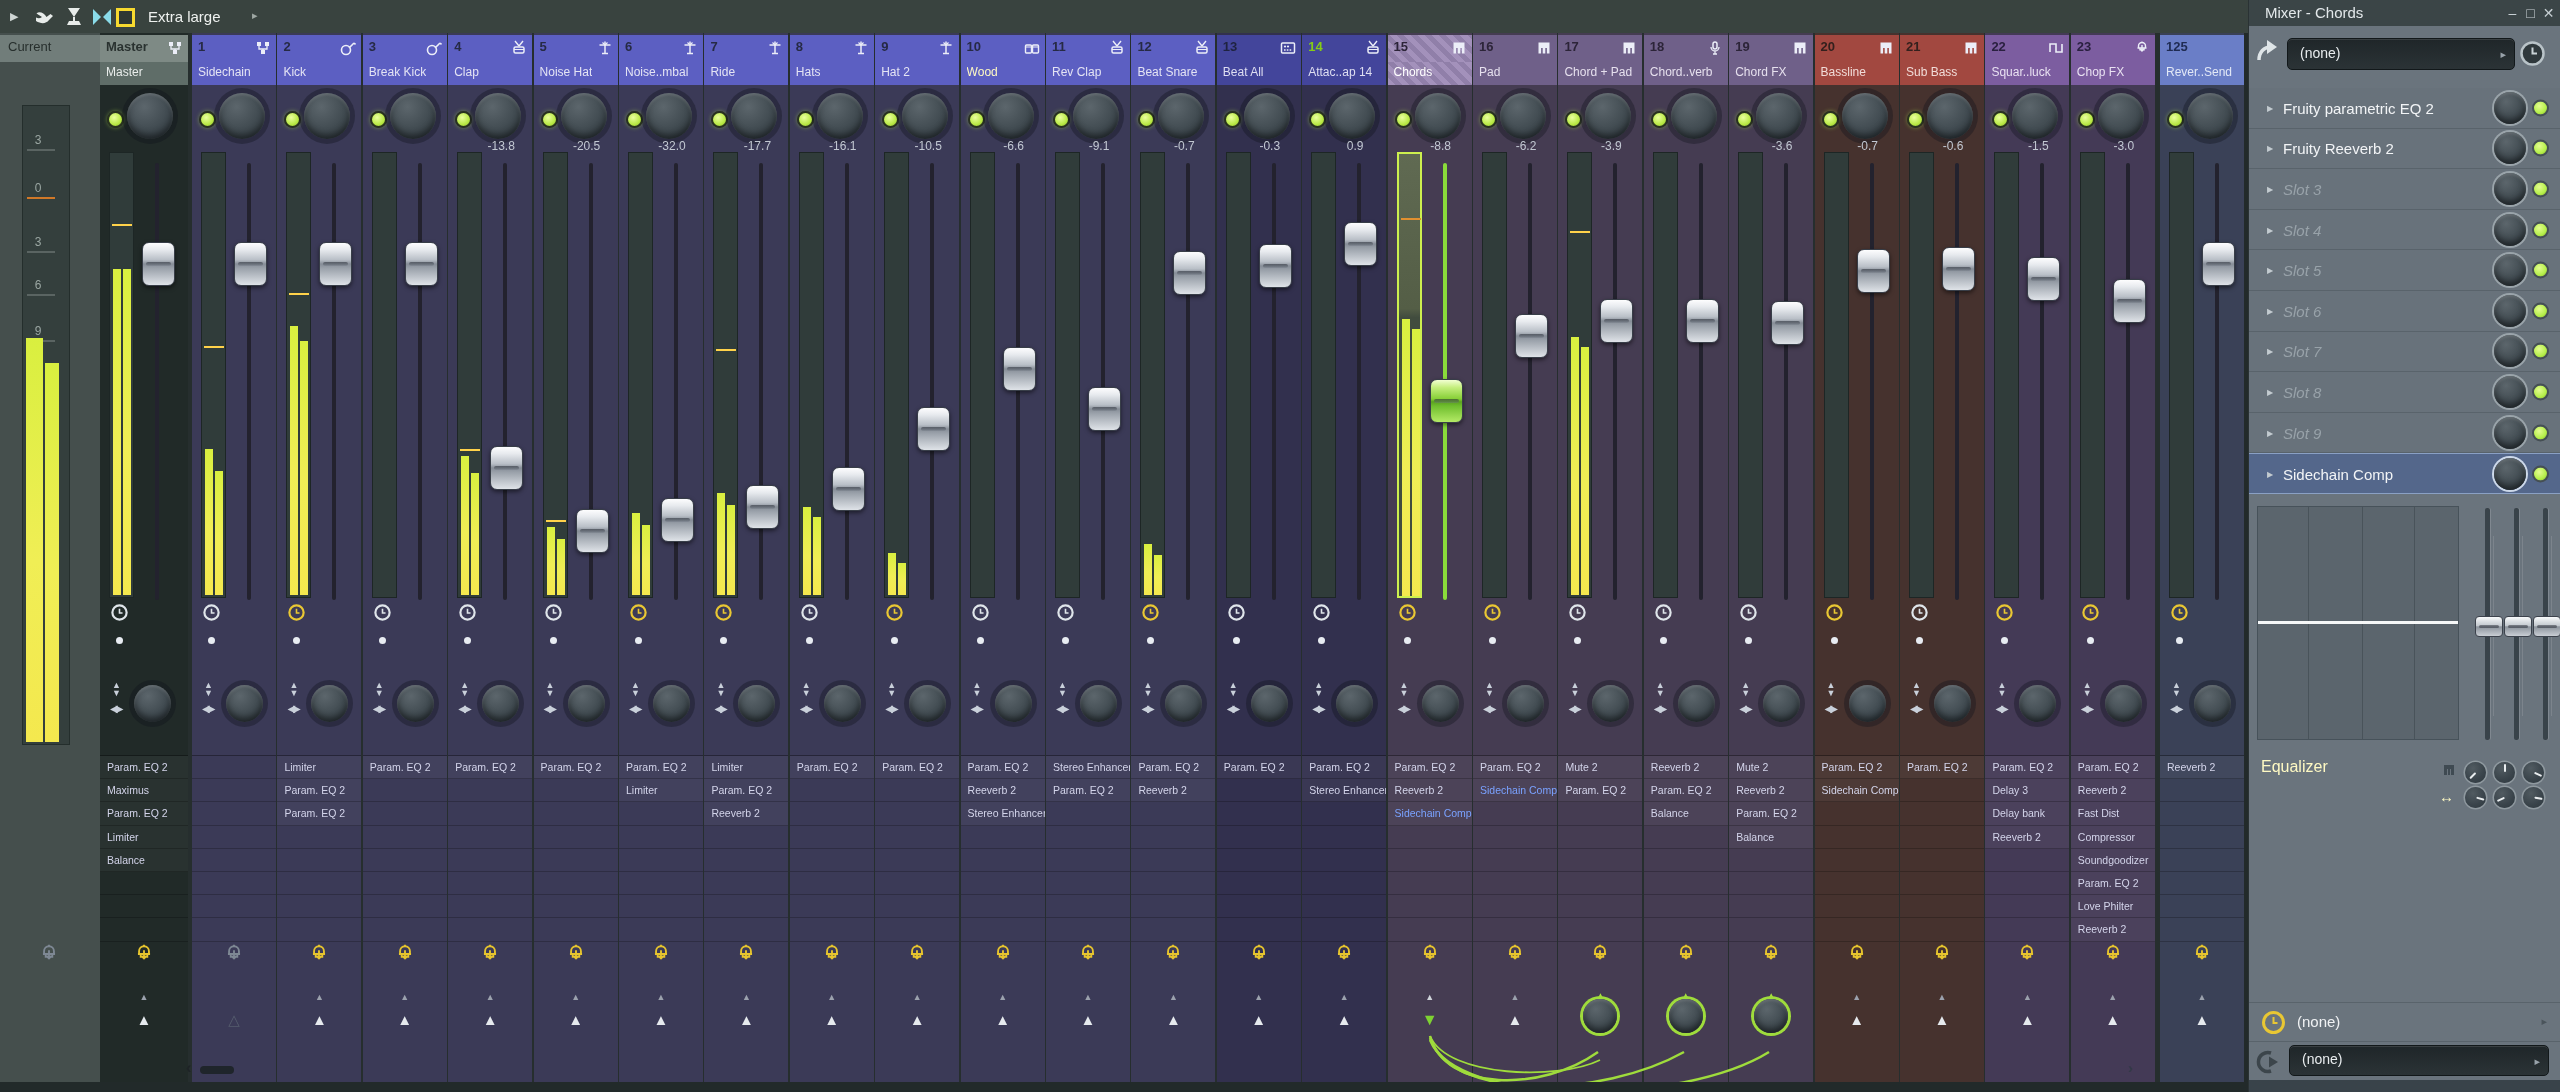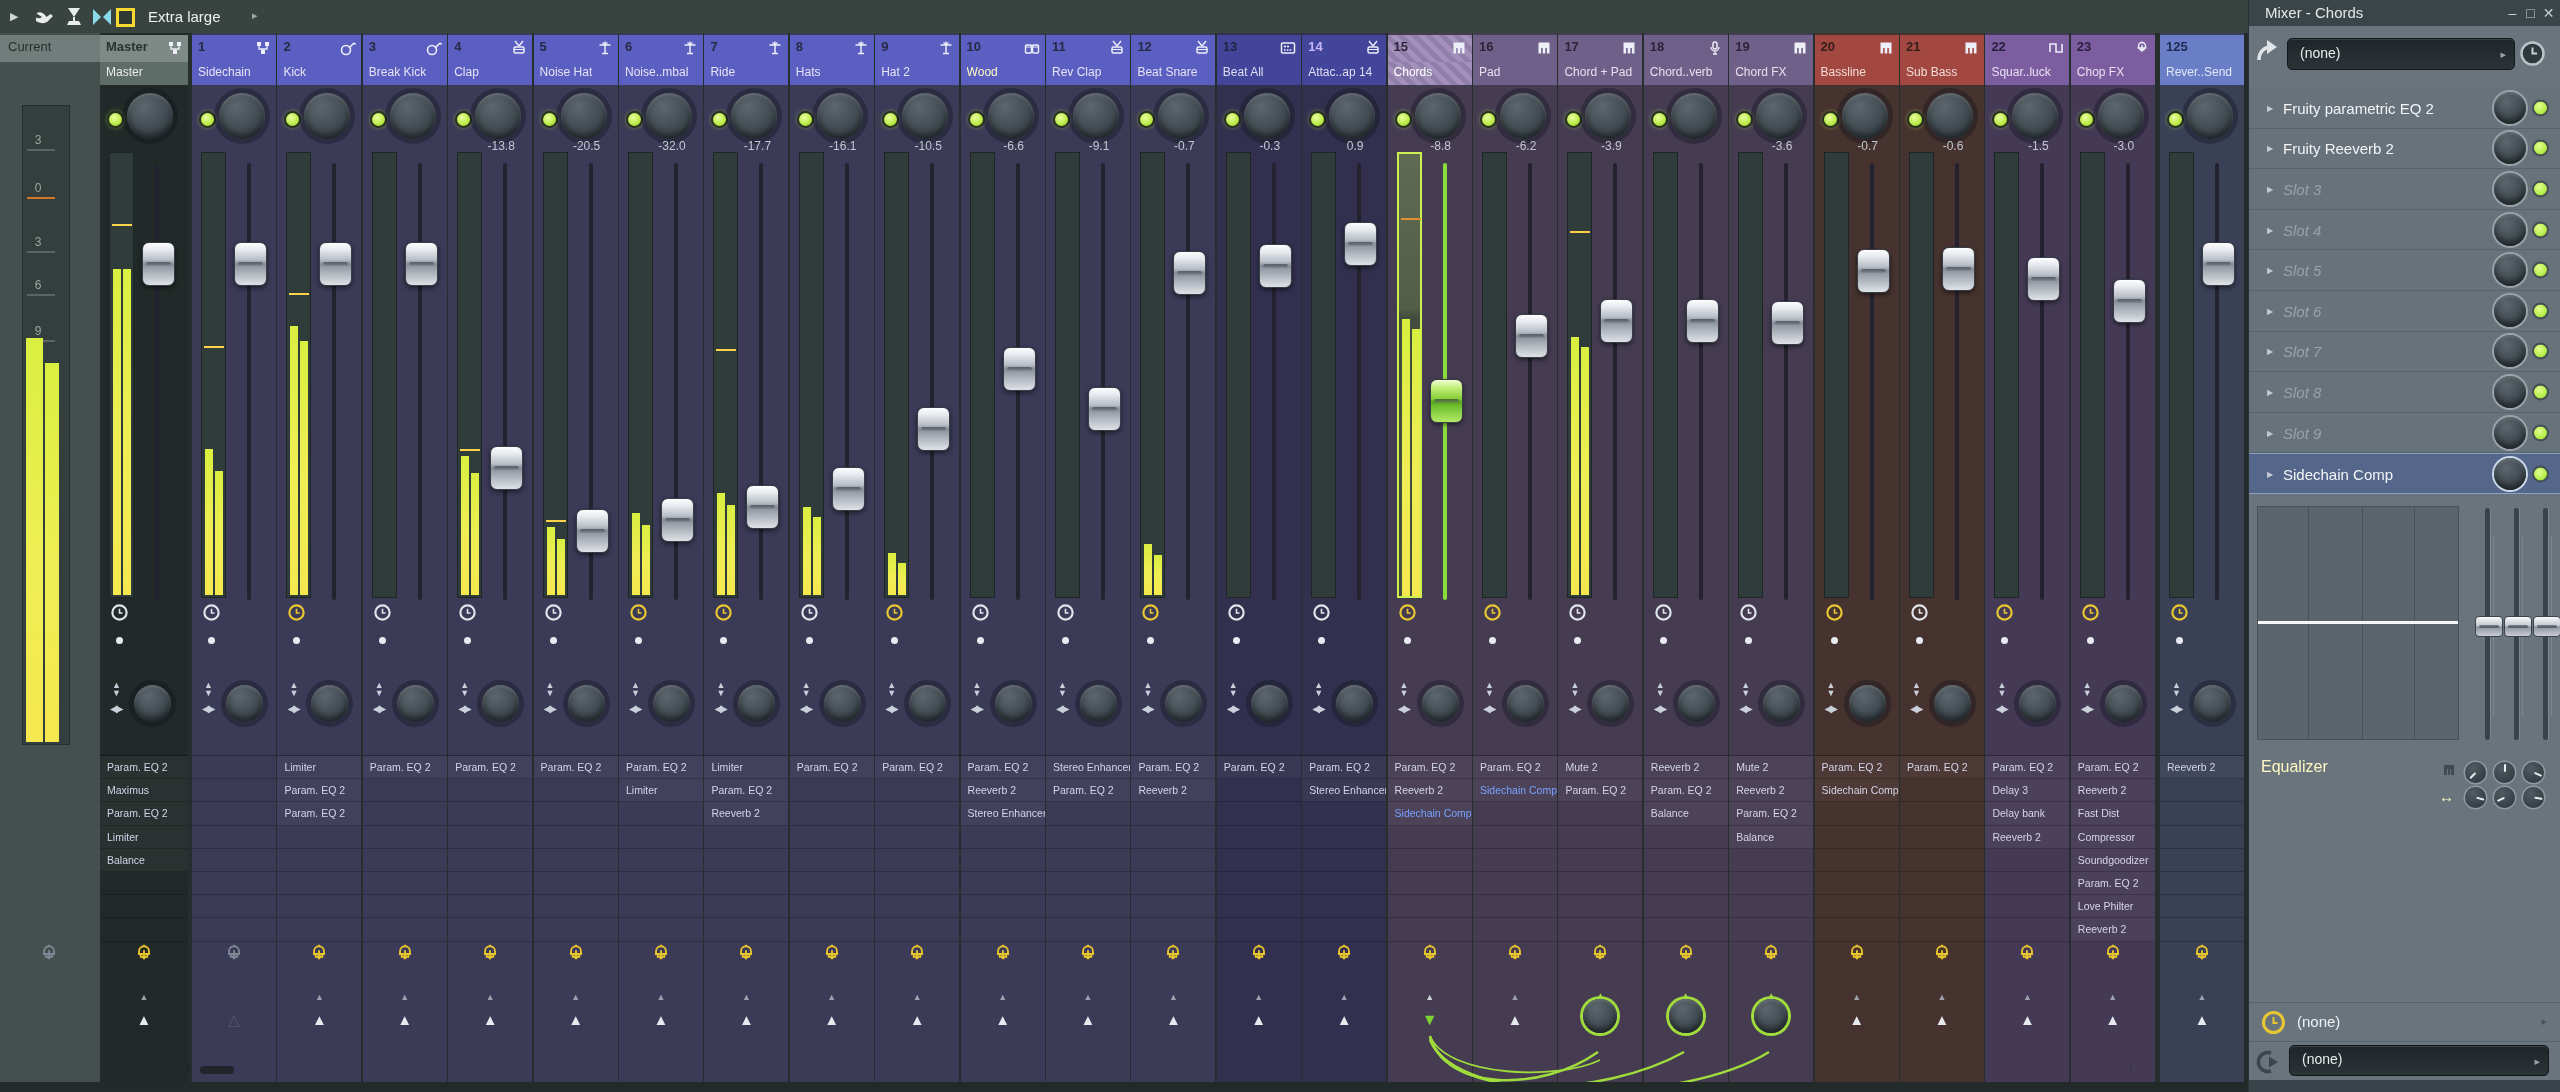--- a/index.html
+++ b/index.html
@@ -834,21 +834,21 @@
         <div class="plugicon" style="left: 31px;">
           <svg width="22" height="22" viewBox="0 0 20 20" fill="none" stroke="#e7c52e" stroke-width="1.7">
             <path d="M10 1.5V3M5.5 10V7.5a4.5 4.5 0 0 1 9 0V10zM4.5 10h11M7 10v3.5M13 10v3.5M10 6.5v7.5M7.8 11.8 10 14l2.2-2.2"></path>
           </svg>
         </div>
         <div class="tri" style="top: 959px; font-size: 9px; color: rgb(155, 161, 173);">▲</div>
         <div class="tri" style="top: 978px; font-size: 15px; color: rgb(230, 234, 238);">▲</div>
       </div>
       <div class="strip" style="left: 1302.2px; width: 84px; background: rgb(50, 48, 78);">
         <div class="hdr1" style="background: rgb(67, 69, 155);">
-          <div class="num" style="color: #c4b5fd;">14</div>
+          <div class="num" style="color: #84cc16;">14</div>
           <div class="hicon">
             <svg width="16" height="16" viewBox="0 0 16 16" fill="#eceef8">
               <path d="M4 1l4 5M12 1L8 6" stroke="#eceef8" stroke-width="1.4"></path>
               <rect x="3" y="7" width="10" height="6" rx="1.5" fill="none" stroke="#eceef8" stroke-width="1.5"></rect>
               <path d="M3 9.5h10" stroke="#eceef8" stroke-width="1"></path>
             </svg>
           </div>
         </div>
         <div class="hdr2" style="background: rgb(67, 69, 155);">
           <div class="tname" style="color: rgb(223, 223, 242);">Attac..ap 14</div>

